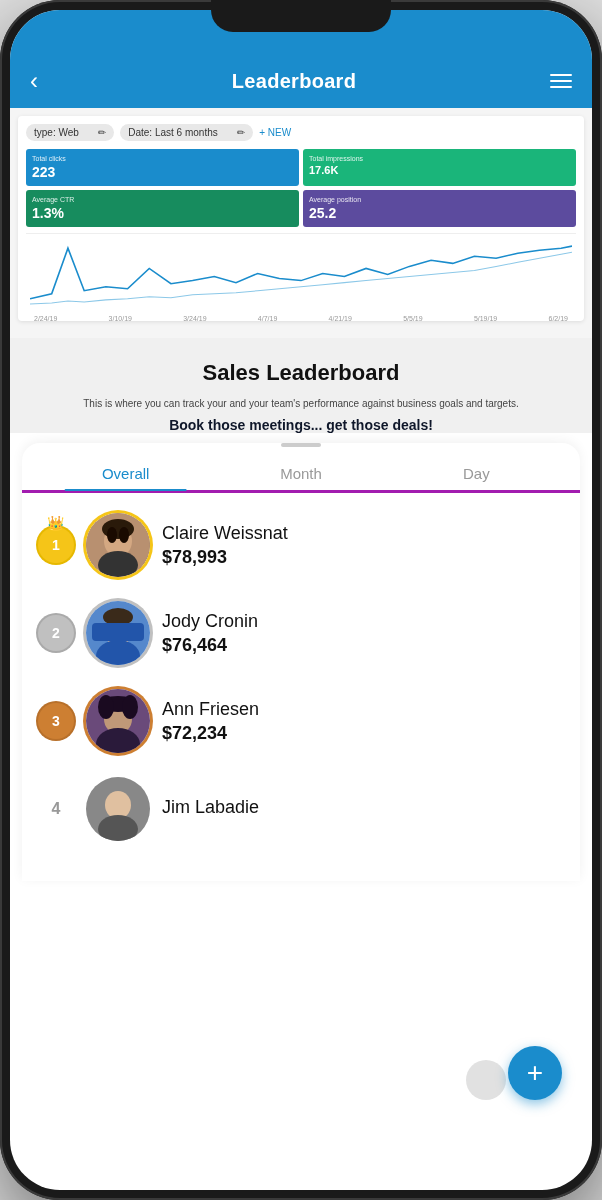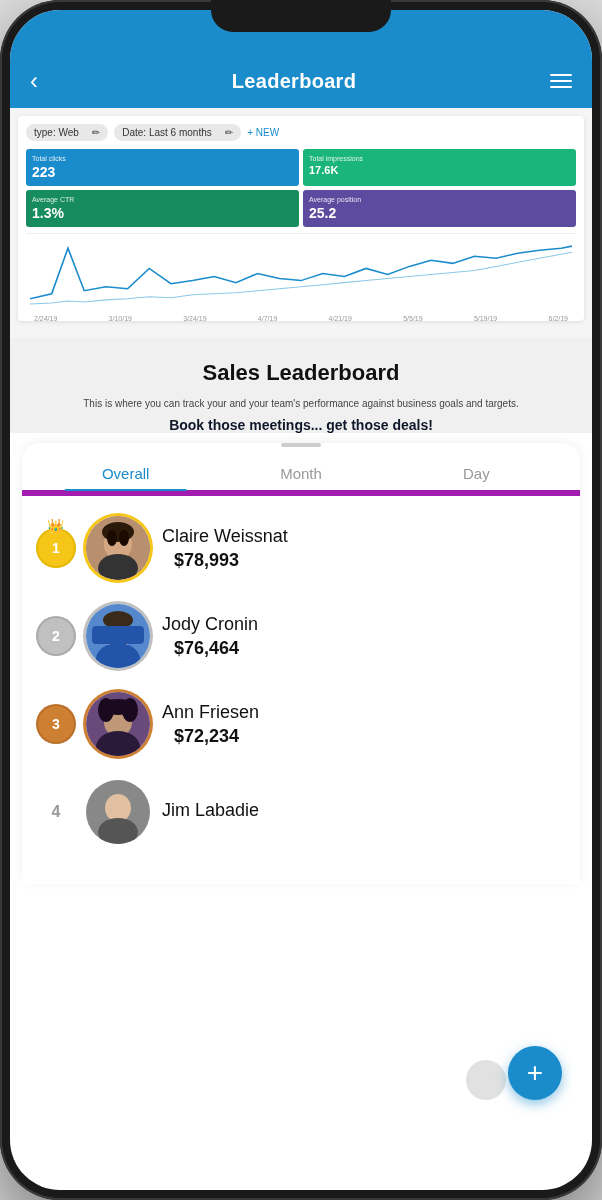--- a/index.html
+++ b/index.html
@@ -121,21 +121,21 @@
     }
 
     .filter-chip {
       background: #e8e8e8;
       border-radius: 12px;
       padding: 3px 8px;
       font-size: 10px;
       color: #333;
       display: flex;
       align-items: center;
-      gap: 13px;
+      gap: 19px;
     }
 
     .new-btn {
       background: none;
       border: none;
       font-size: 10px;
       color: #1a8ccc;
       cursor: pointer;
     }
 
@@ -235,21 +235,21 @@
       width: 40px;
       height: 4px;
       background: #ccc;
       border-radius: 2px;
       margin: 10px auto 0;
     }
 
     .tabs-row {
       display: flex;
       padding: 10px 16px 0;
-      border-bottom: 6px solid #a21caf;
+      border-bottom: 3px solid #a21caf;
     }
 
     .tab {
       flex: 1;
       text-align: center;
       padding: 8px 4px;
       font-size: 15px;
       color: #999;
       cursor: pointer;
       position: relative;
@@ -370,21 +370,20 @@
       font-size: 18px;
       font-weight: 500;
       color: #111;
       margin-bottom: 3px;
     }
 
     .person-amount {
       font-size: 18px;
       font-weight: 700;
       color: #111;
-      margin-left: 12px;
     }
 
     .fab-button {
       position: absolute;
       bottom: 90px;
       right: 30px;
       width: 54px;
       height: 54px;
       border-radius: 50%;
       background: #1a8ccc;

